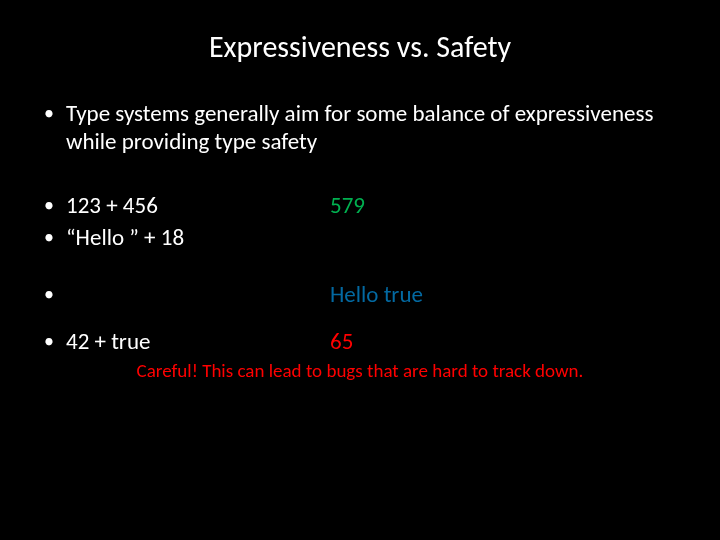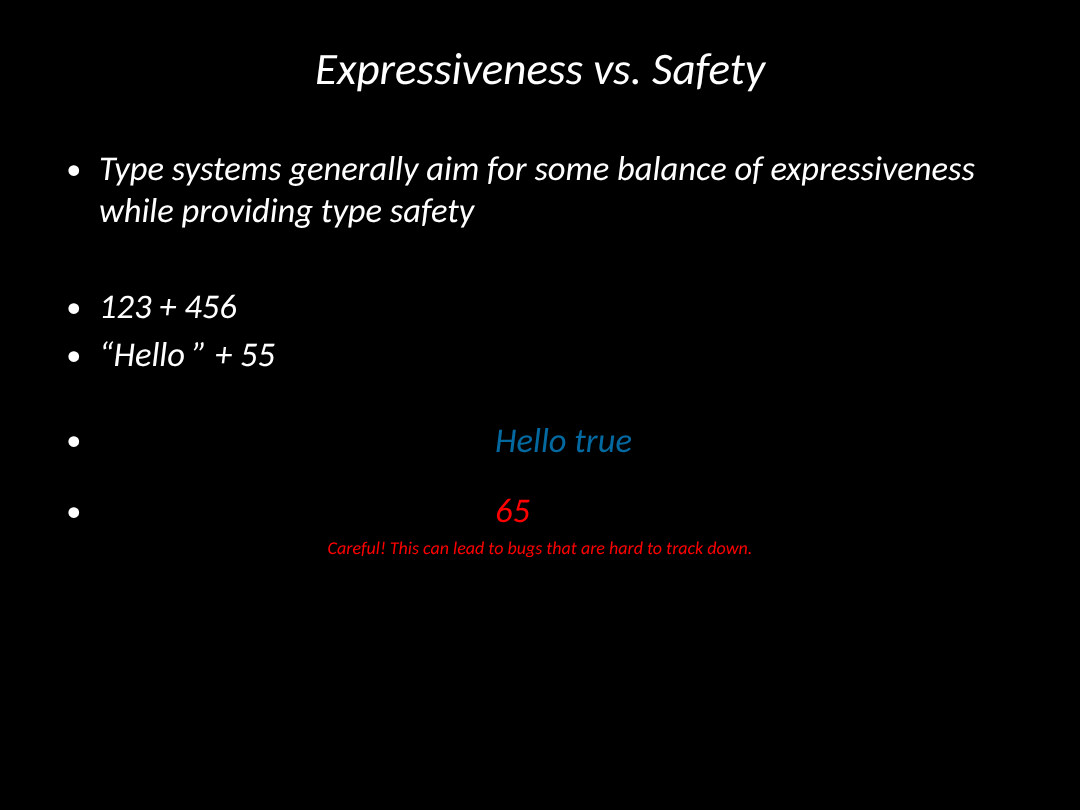--- a/index.html
+++ b/index.html
@@ -11,21 +11,20 @@
     font-family: "Calibri", "Segoe UI", Arial, sans-serif;
     overflow: hidden;
   }
   .slide {
     width: 720px;
     height: 412px;
     position: relative;
     box-sizing: border-box;
     padding: 28px 40px 0 40px;
     color: #fff;
-    font-style: italic;
   }
   .title {
     text-align: center;
     font-size: 30px;
     font-weight: 400;
     margin: 0 0 34px 0;
   }
   .intro {
     font-size: 23px;
     line-height: 1.22;
@@ -61,63 +60,65 @@
     flex: 1;
   }
   .green  { color: #00b050; }
   .yellow { color: #0369a1; }
   .red    { color: #ff0000; }
   .white  { color: #ffffff; }
   .gap    { height: 26px; }
   .gap-sm { height: 16px; }
   .caption {
     text-align: center;
-    font-size: 12px;
+    font-size: 19px;
     color: #ff0000;
   }
 </style>
 </head>
 <body>
 
 <div class="slide">
 
   <h1 class="title">Expressiveness vs. Safety</h1>
 
   <div class="intro">
     <span class="bullet">•</span>
     <span>Type systems generally aim for some balance of expressiveness while providing type safety</span>
   </div>
 
   <div class="row">
     <div class="left white">
       <span class="bullet">•</span>
       <span>123 + 456</span>
     </div>
+    <div class="right green">579</div>
   </div>
 
   <div class="row">
     <div class="left white">
       <span class="bullet">•</span>
-      <span>“Hello ” + 55</span>
+      <span>“Hello ” + 18</span>
     </div>
   </div>
 
   <div class="gap"></div>
 
   <div class="row">
     <div class="left white">
       <span class="bullet">•</span>
     </div>
     <div class="right yellow">Hello true</div>
   </div>
 
   <div class="gap-sm"></div>
 
   <div class="row">
     <div class="left white">
       <span class="bullet">•</span>
+      <span>42 + true</span>
     </div>
     <div class="right red">65</div>
   </div>
 
   <div class="caption">Careful! This can lead to bugs that are hard to track down.</div>
 
 </div>
 
 </body></html>

